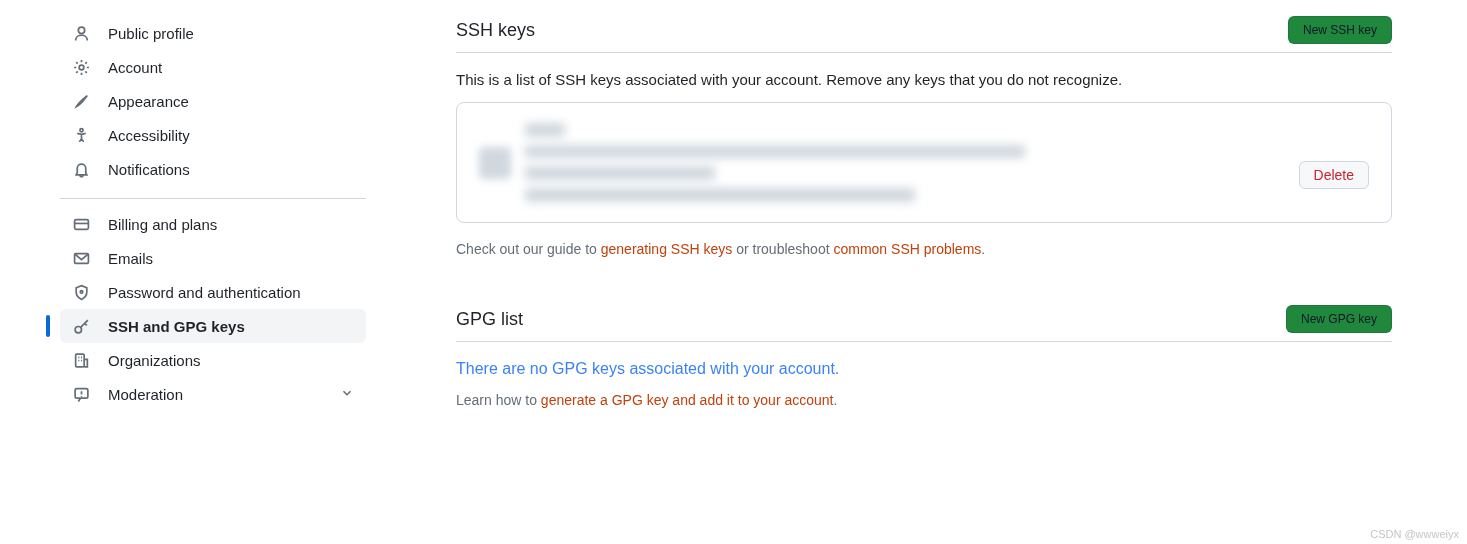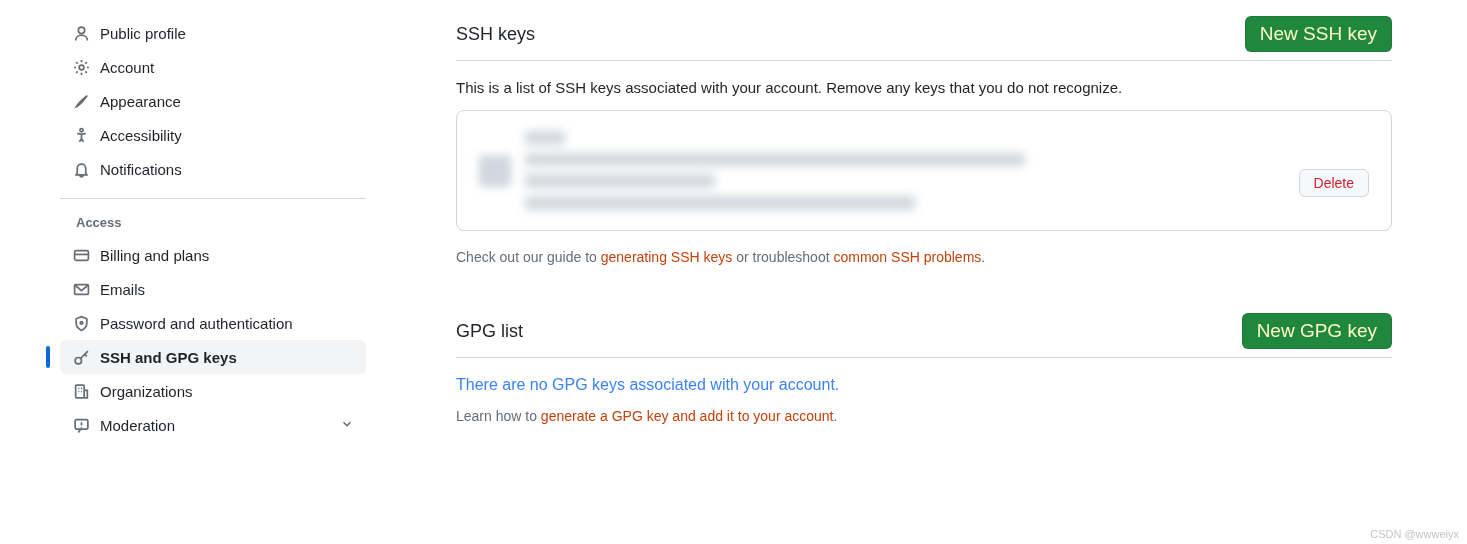--- a/index.html
+++ b/index.html
@@ -25,21 +25,21 @@
     }
     .sidebar-group-title {
       font-size: 13px;
       font-weight: 600;
       color: #656d76;
       padding: 8px 16px;
     }
     .sidebar-item {
       display: flex;
       align-items: center;
-      gap: 10px;
+      gap: 18px;
       padding: 8px 12px;
       border-radius: 6px;
       cursor: pointer;
       color: #1f2328;
       font-size: 15px;
       position: relative;
     }
     .sidebar-item.active {
       background: #f3f4f6;
       font-weight: 600;
@@ -77,24 +77,24 @@
       padding-bottom: 8px;
       border-bottom: 1px solid #d0d7de;
     }
     .section-title {
       font-size: 18px;
       font-weight: 400;
       color: #1f2328;
     }
     .btn-primary {
       background: #1f883d;
-      color: #fef9c3;
+      color: #0f172a;
       border: 1px solid rgba(31,35,40,0.15);
       padding: 6px 14px;
-      font-size: 19px;
+      font-size: 12px;
       font-weight: 500;
       border-radius: 6px;
       cursor: pointer;
     }
     .section-desc {
       font-size: 15px;
       color: #1f2328;
       margin-top: 18px;
       margin-bottom: 14px;
     }
@@ -214,21 +214,20 @@
     <div class="sidebar-item">
       <span class="sidebar-icon">
         <svg viewBox="0 0 16 16">
             <path d="M4 11V7a4 4 0 118 0v4l1 2H3l1-2zM6.5 13.5a1.5 1.5 0 003 0"></path>
           </svg>
       </span>
       <span class="label">Notifications</span>
     </div>
 
     <div class="sidebar-divider"></div>
-    <div class="sidebar-group-title">Access</div>
 
     <div class="sidebar-item">
       <span class="sidebar-icon">
         <svg viewBox="0 0 16 16">
             <rect x="1.5" y="3.5" width="13" height="9" rx="1.5"></rect>
             <path d="M1.5 7h13"></path>
           </svg>
       </span>
       <span class="label">Billing and plans</span>
     </div>

